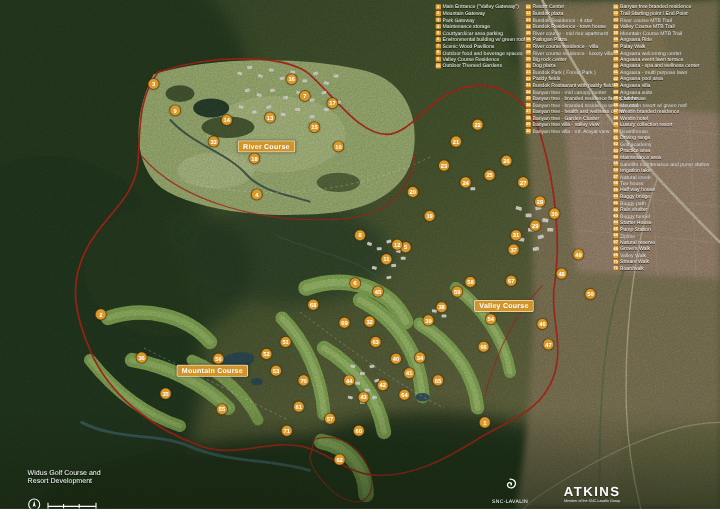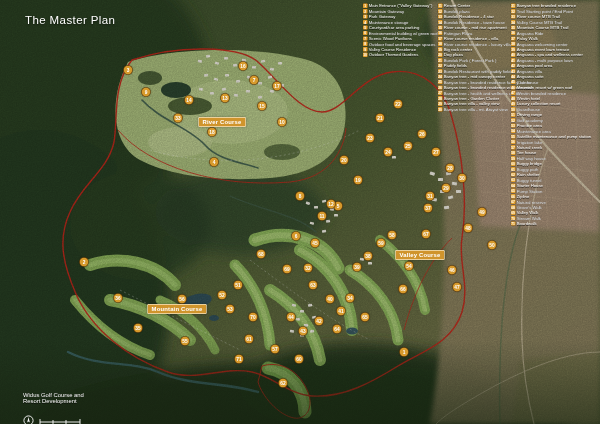--- a/index.html
+++ b/index.html
@@ -232,21 +232,20 @@
       <rect x="360" y="258" width="4" height="2.5" rx=".5" transform="rotate(8 362 259)"></rect>
       <rect x="368" y="262" width="4" height="2.5" rx=".5"></rect>
       <rect x="386" y="150" width="4" height="2.5" rx=".5" transform="rotate(-10 388 151)"></rect>
       <rect x="392" y="156" width="4" height="2.5" rx=".5"></rect>
     </g>
 
     <rect width="600" height="424" filter="url(#grain)" opacity=".22"></rect>
     <rect width="600" height="424" fill="url(#vign)"></rect>
   </svg>
 
-  <div class="page-title">The Master Plan</div>
 
   <div class="legend-layer">
       <div class="legend-col" style="left: 363px;">
         <div class="legend-inner">
           <div class="legend-item">
             <span class="legend-num" style="background: rgb(226, 161, 47);">1</span>
             <span class="legend-label">Main Entrance ("Valley Gateway")</span>
           </div>
           <div class="legend-item">
             <span class="legend-num" style="background: rgb(226, 161, 47);">2</span>
@@ -630,14 +629,27 @@
       <svg width="42" height="8" viewBox="0 0 42 8">
         <line x1="1" y1="5" x2="41" y2="5" stroke="#fff" stroke-width=".9"></line>
         <line x1="1" y1="2" x2="1" y2="8" stroke="#fff" stroke-width=".9"></line>
         <line x1="14" y1="3" x2="14" y2="7" stroke="#fff" stroke-width=".9"></line>
         <line x1="27" y1="3" x2="27" y2="7" stroke="#fff" stroke-width=".9"></line>
         <line x1="41" y1="2" x2="41" y2="8" stroke="#fff" stroke-width=".9"></line>
       </svg>
     </div>
   </div>
 
+  <div class="footer-right">
+    <div class="logo-snc">
+      <svg width="12" height="12" viewBox="0 0 12 12">
+        <path d="M6,1.2 C9.4,1.2 11,3.4 10.4,5.8 C9.8,8.4 6.8,9.2 5,8 C3.4,7 3.6,4.6 5.4,4.2
+                 C6.8,3.9 7.6,5.2 6.9,6.1" fill="none" stroke="#fff" stroke-width="1.1" stroke-linecap="round"></path>
+      </svg>
+      <div class="logo-snc-text">SNC-LAVALIN</div>
+    </div>
+    <div class="logo-atkins">
+      <div class="atkins-word">ATKINS</div>
+      <div class="atkins-tag">Member of the SNC-Lavalin Group</div>
+    </div>
+  </div>
 
 </div>
 
 </body></html>

